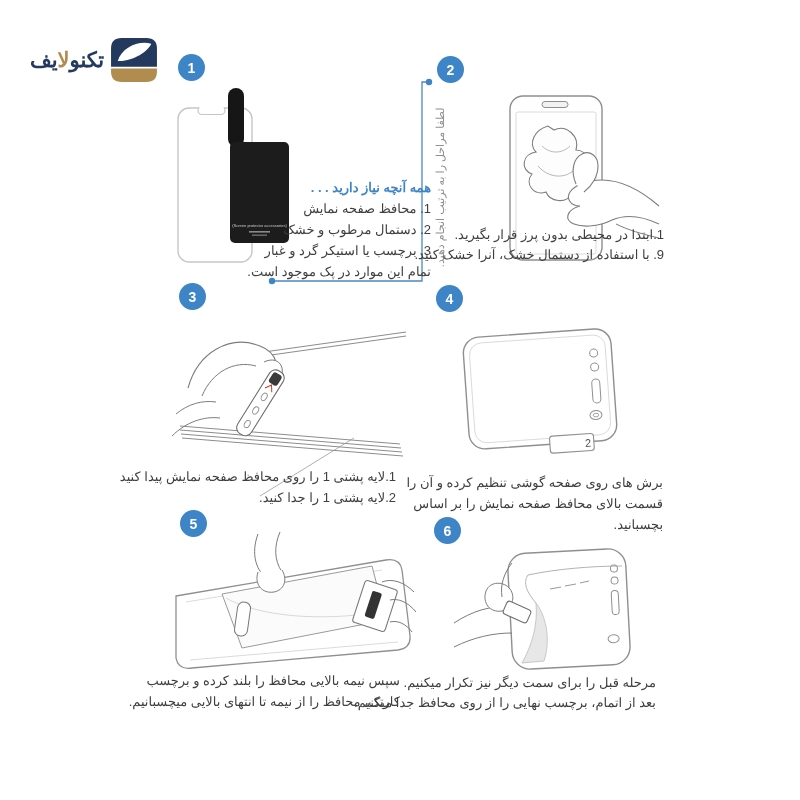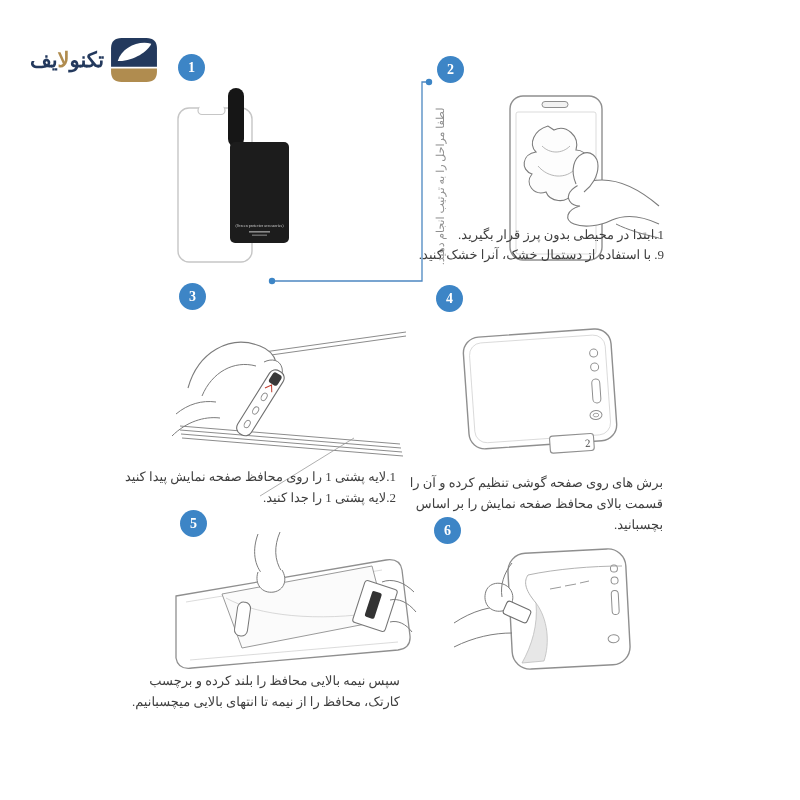--- a/index.html
+++ b/index.html
@@ -1,18 +1,18 @@
 <!DOCTYPE html>
 <html style="--accent: #3d85c6; --navy: #23395d; --gold: #b08c4f; --body_text: #3f3f3f; --muted: #8f8f8f;"><head>
 <meta charset="utf-8">
 <style>
   html,body{margin:0;padding:0;background:#fff;}
   .canvas{
     position:relative;width:800px;height:800px;background:#ffffff;overflow:hidden;
-    font-family:Liberation Serif, serif;color:#3f3f3f;
+    font-family:Liberation Sans, sans-serif;color:#3f3f3f;
   }
   .badge{
     position:absolute;width:27px;height:27px;border-radius:50%;
     background:var(--accent,#3d85c6);color:#fff;display:flex;align-items:center;justify-content:center;
     font-size:14px;font-weight:bold;
   }
   .fa{
     position:absolute;direction:rtl;text-align:right;font-size:13px;line-height:21px;color:#3f3f3f;
     white-space:nowrap;
   }
@@ -64,20 +64,27 @@
       <rect x="33" y="26.5" width="27" height="8" rx="4" fill="#ffffff" stroke="#c6c6c6" stroke-width="1.2"></rect>
       <rect x="34.5" y="25" width="24" height="3.5" fill="#ffffff" stroke="none"></rect>
       <rect x="63" y="8" width="16" height="59" rx="8" fill="#161616"></rect>
       <rect x="65" y="62" width="59" height="101" rx="5" fill="#1c1c1c"></rect>
       <text x="94.5" y="147" font-size="4" fill="#cccccc" text-anchor="middle">(Screen protector accessories)</text>
       <rect x="84" y="151" width="21" height="1.6" fill="#8a8a8a"></rect>
       <rect x="87" y="154.5" width="15" height="1.4" fill="#6f6f6f"></rect>
     </svg>
   </div>
 
+  <div class="fa" style="right:369px;top:177px;">
+    <div class="hd">همه آنچه نیاز دارید . . .</div>
+    <div>1. محافظ صفحه نمایش</div>
+    <div>2. دستمال مرطوب و خشک</div>
+    <div>3. برچسب یا استیکر گرد و غبار</div>
+    <div>تمام این موارد در پک موجود است.</div>
+  </div>
 
   <div class="ill" style="left:470px;top:88px;">
     <svg width="190" height="200" viewBox="0 0 190 200">
       <rect x="40" y="8" width="92" height="164" rx="13" fill="#ffffff" stroke="#8f8f8f" stroke-width="1.4"></rect>
       <rect x="46" y="24" width="80" height="142" rx="2" fill="none" stroke="#d2d2d2" stroke-width="0.8"></rect>
       <rect x="72" y="13.5" width="26" height="6" rx="3" fill="#f2f2f2" stroke="#8f8f8f" stroke-width="1"></rect>
       <path d="M78,38 C64,42 58,56 66,64 C52,66 50,82 62,86 C54,96 64,108 76,104 C80,114 96,116 102,106 C114,108 122,96 114,86 C124,78 118,62 106,62 C110,48 96,36 84,42 Z" fill="#fdfdfd" stroke="#7c7c7c" stroke-width="1.1"></path>
       <path d="M72,58 C80,66 92,66 100,58 M68,78 C78,90 96,92 106,80" fill="none" stroke="#a5a5a5" stroke-width="0.8"></path>
       <path d="M189,118 C168,100 150,92 132,92 C116,92 104,98 100,104 C96,110 100,118 110,118 C96,122 94,132 104,136 C114,140 130,138 142,132 C156,126 172,128 189,136" fill="#ffffff" stroke="#7c7c7c" stroke-width="1.1"></path>
       <path d="M106,96 C100,82 104,70 112,66 C120,62 128,68 128,78 C128,88 122,98 114,104" fill="#ffffff" stroke="#7c7c7c" stroke-width="1.1"></path>
@@ -171,14 +178,18 @@
       <path d="M70,118 C80,100 86,80 84,58 C96,74 98,98 92,116 Z" fill="#e7e7e7" stroke="#bcbcbc" stroke-width="0.8"></path>
       <path d="M76,30 C104,24 140,21 170,21 M84,58 C72,44 72,36 76,30" fill="none" stroke="#a9a9a9" stroke-width="0.9"></path>
       <path d="M98,44 l11,-2 M113,41 l11,-2 M128,38 l9,-2" fill="none" stroke="#9a9a9a" stroke-width="1"></path>
       <path d="M2,78 C20,66 40,60 58,62 M2,102 C22,92 42,88 60,88" fill="none" stroke="#7c7c7c" stroke-width="1"></path>
       <path d="M34,46 C30,58 38,68 50,66 C60,64 64,52 58,44 C52,36 38,36 34,46 Z" fill="#ffffff" stroke="#7c7c7c" stroke-width="1"></path>
       <path d="M60,18 C52,28 48,40 50,52" fill="none" stroke="#7c7c7c" stroke-width="1"></path>
       <rect x="52" y="60" width="26" height="14" rx="3" transform="rotate(24 65 67)" fill="#ffffff" stroke="#6f6f6f" stroke-width="1.1"></rect>
     </svg>
   </div>
 
+  <div class="fa tight" style="right:144px;top:673px;">
+    <div>مرحله قبل را برای سمت دیگر نیز تکرار میکنیم.</div>
+    <div>بعد از اتمام، برچسب نهایی را از روی محافظ جدا میکنیم.</div>
+  </div>
 
 </div>
 
 </body></html>

